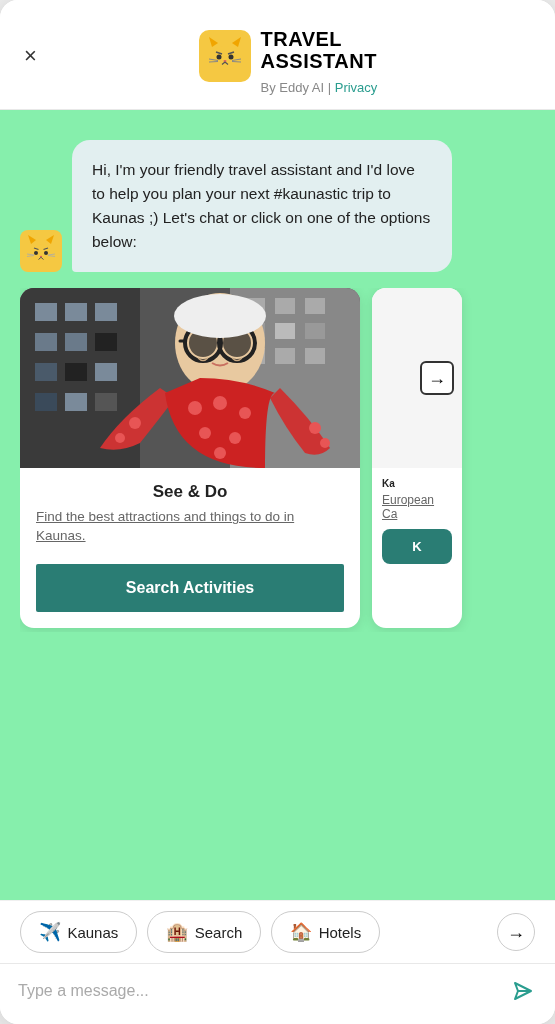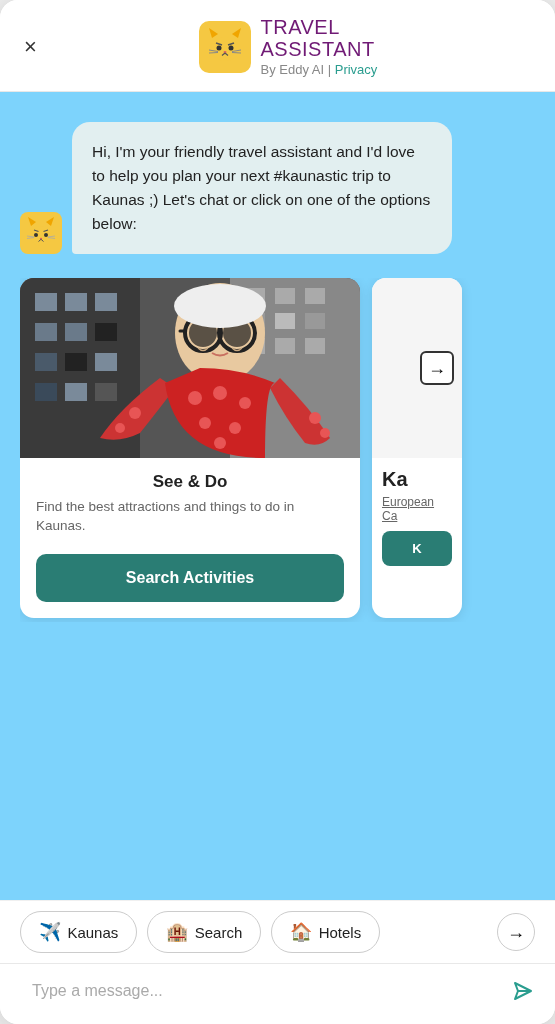--- a/index.html
+++ b/index.html
@@ -53,44 +53,45 @@
       width: 52px;
       height: 52px;
     }
     .header-text {
       display: flex;
       flex-direction: column;
       align-items: flex-start;
     }
     .header-title {
       font-size: 20px;
-      font-weight: 400;
-      color: #701a75;
+      font-weight: 700;
+      color: #000000;
       line-height: 1.1;
       letter-spacing: 0.5px;
+      margin-top: 12px;
     }
     .header-sub {
       font-size: 13px;
       color: #888;
-      margin-top: 2px;
+      margin-top: 8px;
       text-align: center;
     }
     .header-sub a {
       color: #2a9d8f;
       text-decoration: none;
     }
     
     .chat-area {
       flex: 1;
       overflow-y: auto;
       padding: 30px 20px 10px 20px;
       display: flex;
       flex-direction: column;
-      gap: 24px;
-      background: #7dd3fc;
+      gap: 16px;
+      background: #86efac;
     }
     
     .bot-row {
       display: flex;
       flex-direction: row;
       align-items: flex-end;
       gap: 10px;
     }
     .bot-avatar {
       width: 42px;
@@ -141,27 +142,28 @@
     .card-title {
       font-size: 17px;
       font-weight: 700;
       color: #222;
       text-align: center;
     }
     .card-desc {
       font-size: 13.5px;
       color: #666;
       line-height: 1.4;
+      text-decoration: underline;
     }
     .card-btn {
       margin-top: 12px;
       background: #2a7d74;
       color: #fff;
       border: none;
-      border-radius: 10px;
+      border-radius: 2px;
       padding: 15px 0;
       font-size: 16px;
       font-weight: 700;
       cursor: pointer;
       width: 100%;
       text-align: center;
     }
     
     .card-partial {
       background: #fff;
@@ -196,21 +198,21 @@
       align-items: center;
       justify-content: center;
       background: #fff;
       font-size: 18px;
       font-weight: bold;
     }
     .card-partial-body {
       padding: 10px 10px 10px 10px;
     }
     .card-partial-title {
-      font-size: 20px;
+      font-size: 10px;
       font-weight: 700;
       color: #222;
     }
     .card-partial-desc {
       font-size: 12px;
       color: #666;
       margin-top: 4px;
       text-decoration: underline;
     }
     .card-partial-btn {
@@ -265,21 +267,21 @@
       cursor: pointer;
       font-size: 18px;
       flex-shrink: 0;
       margin-left: auto;
     }
     
     .input-area {
       display: flex;
       flex-direction: row;
       align-items: center;
-      padding: 12px 18px 18px 32px;
+      padding: 12px 18px 18px 18px;
       border-top: 1px solid #e8e8e8;
       background: #fff;
       gap: 10px;
     }
     .message-input {
       flex: 1;
       border: none;
       outline: none;
       font-size: 16px;
       color: #333;

